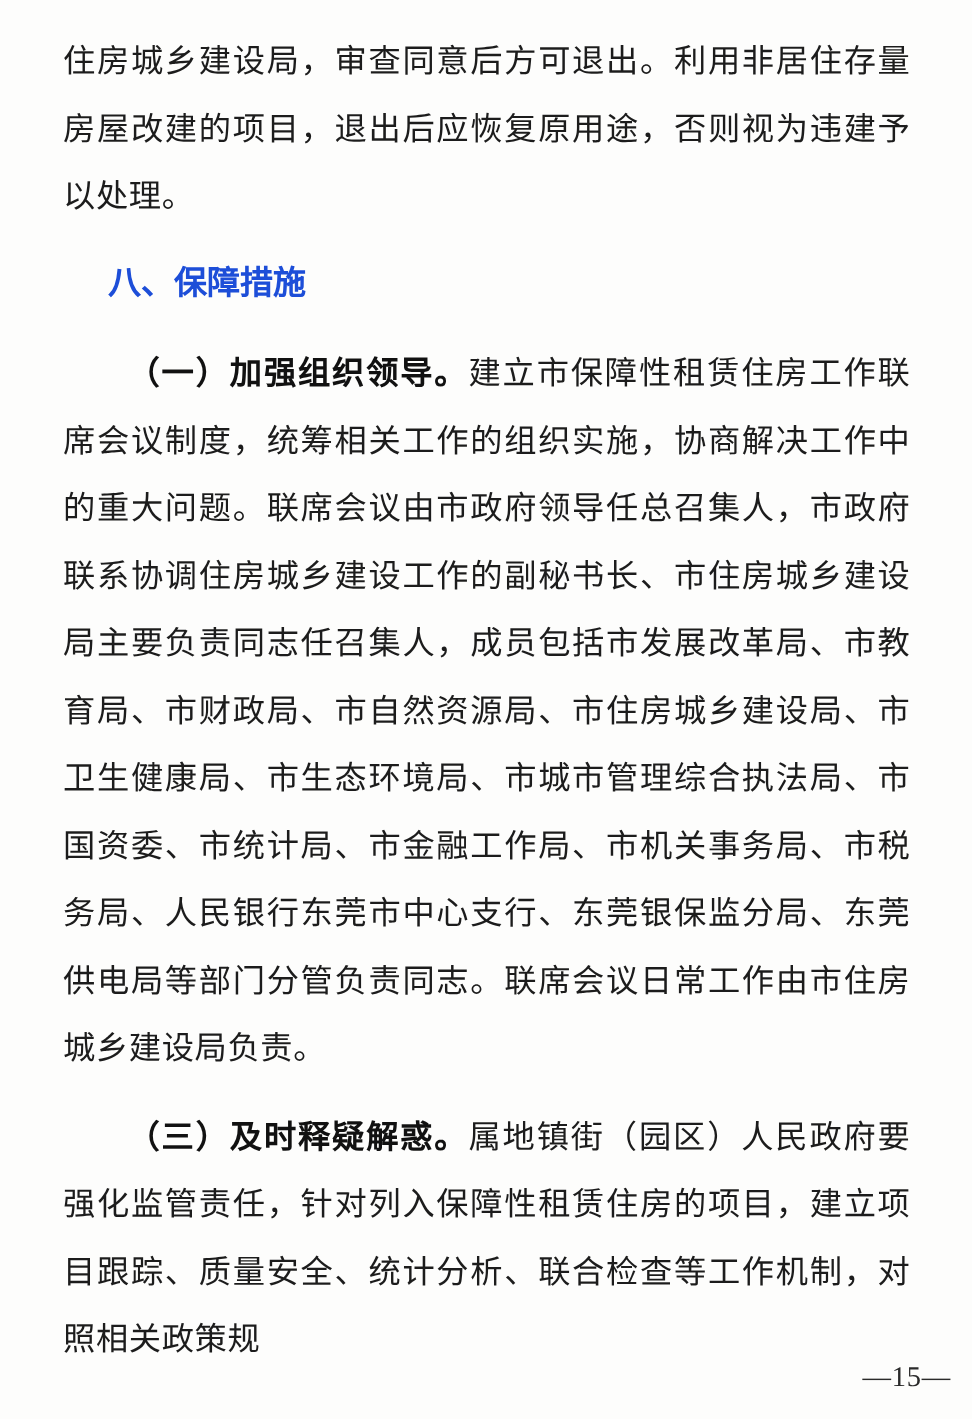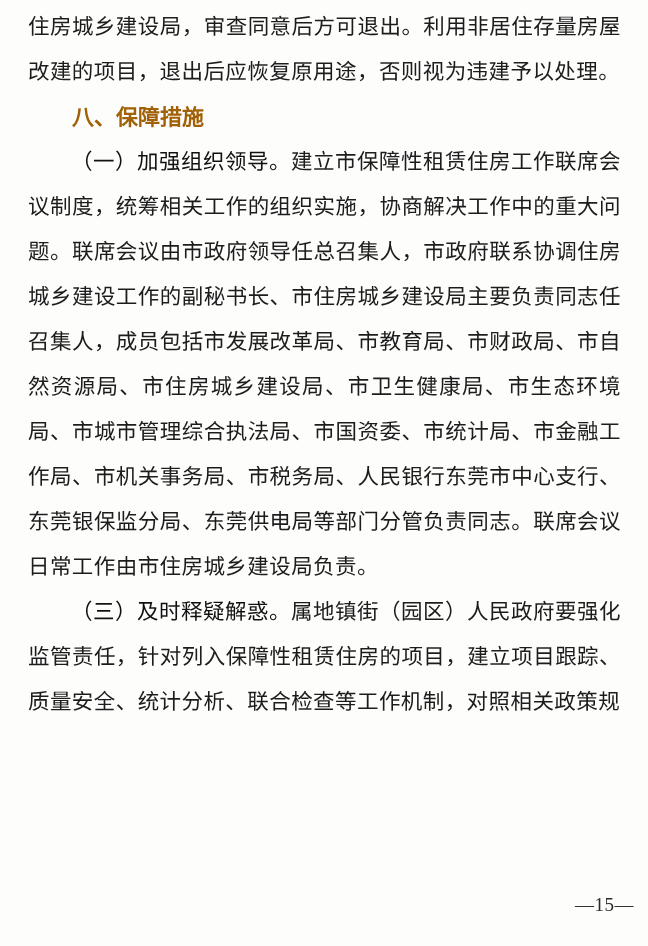--- a/index.html
+++ b/index.html
@@ -13,47 +13,47 @@
     height: 946px;
     margin: 0 auto;
     background: #fdfdfc;
     box-sizing: border-box;
     padding: 5px 27px 0 28px;
     overflow: hidden;
     font-family: "Liberation Serif", serif;
     color: #1c1c1c;
   }
   p.body {
-    margin: 0;
+    margin: 14px;
     font-size: 21.5px;
     line-height: 45px;
     letter-spacing: 0.02em;
     text-align: justify;
     text-justify: inter-ideograph;
   }
   p.indent {
     text-indent: 2em;
   }
   h2.heading {
     margin: 0;
-    font-family: Liberation Serif, serif;
+    font-family: Liberation Mono, monospace;
     font-weight: 700;
     font-size: 22px;
     line-height: 45px;
     text-indent: 2em;
-    color: #a16207;
+    color: #1d4ed8;
   }
   .lead {
-    font-weight: 400;
+    font-weight: 700;
     color: #111;
   }
   .page-number {
     position: absolute;
     right: 14px;
-    bottom: 30px;
+    bottom: 16px;
     font-size: 19px;
     letter-spacing: 0.5px;
     color: #2a2a2a;
     font-family: "Liberation Serif", serif;
   }
 </style>
 </head>
 <body>
 
 <div class="page">

